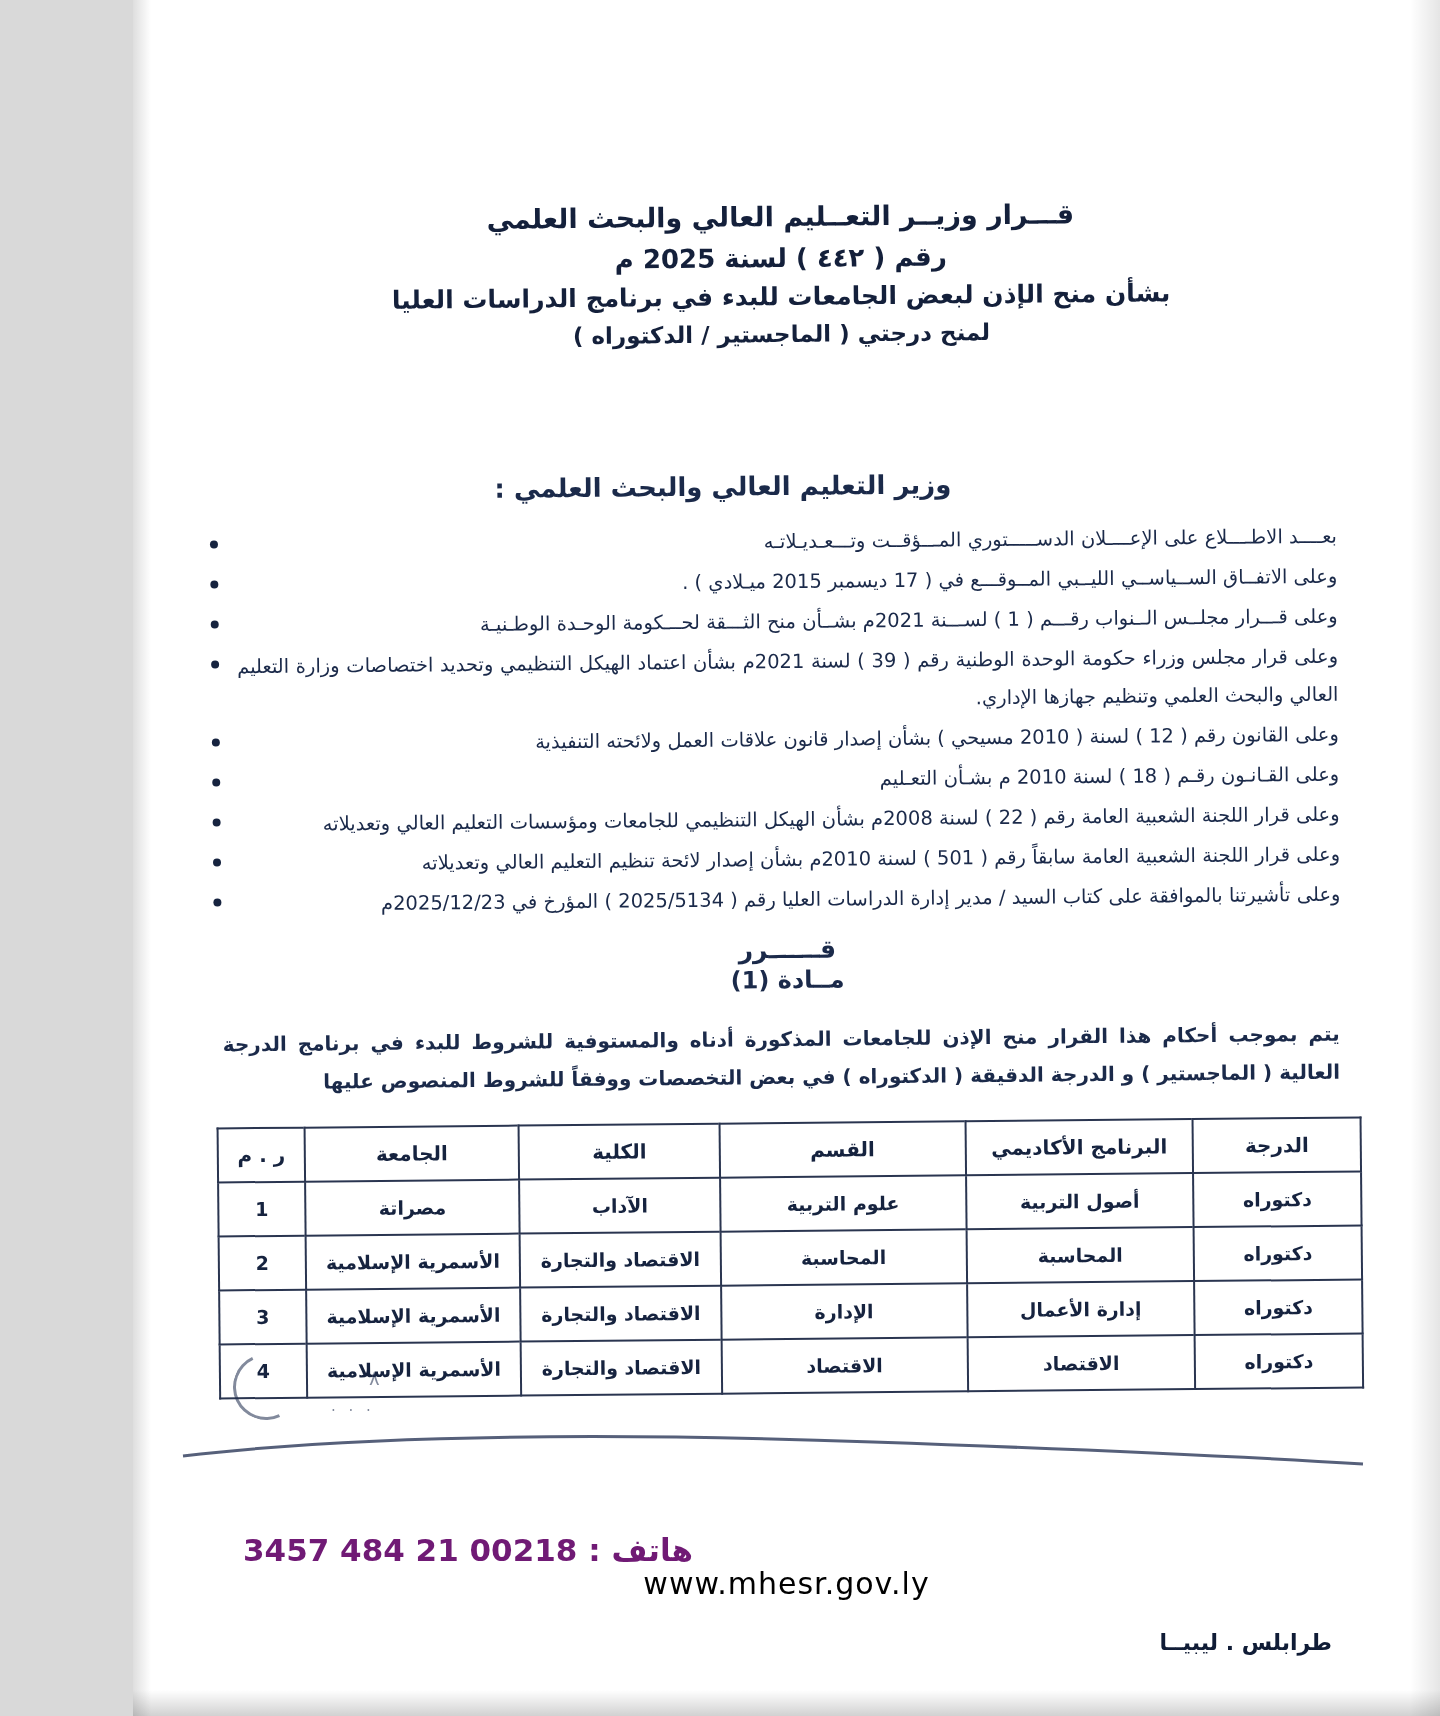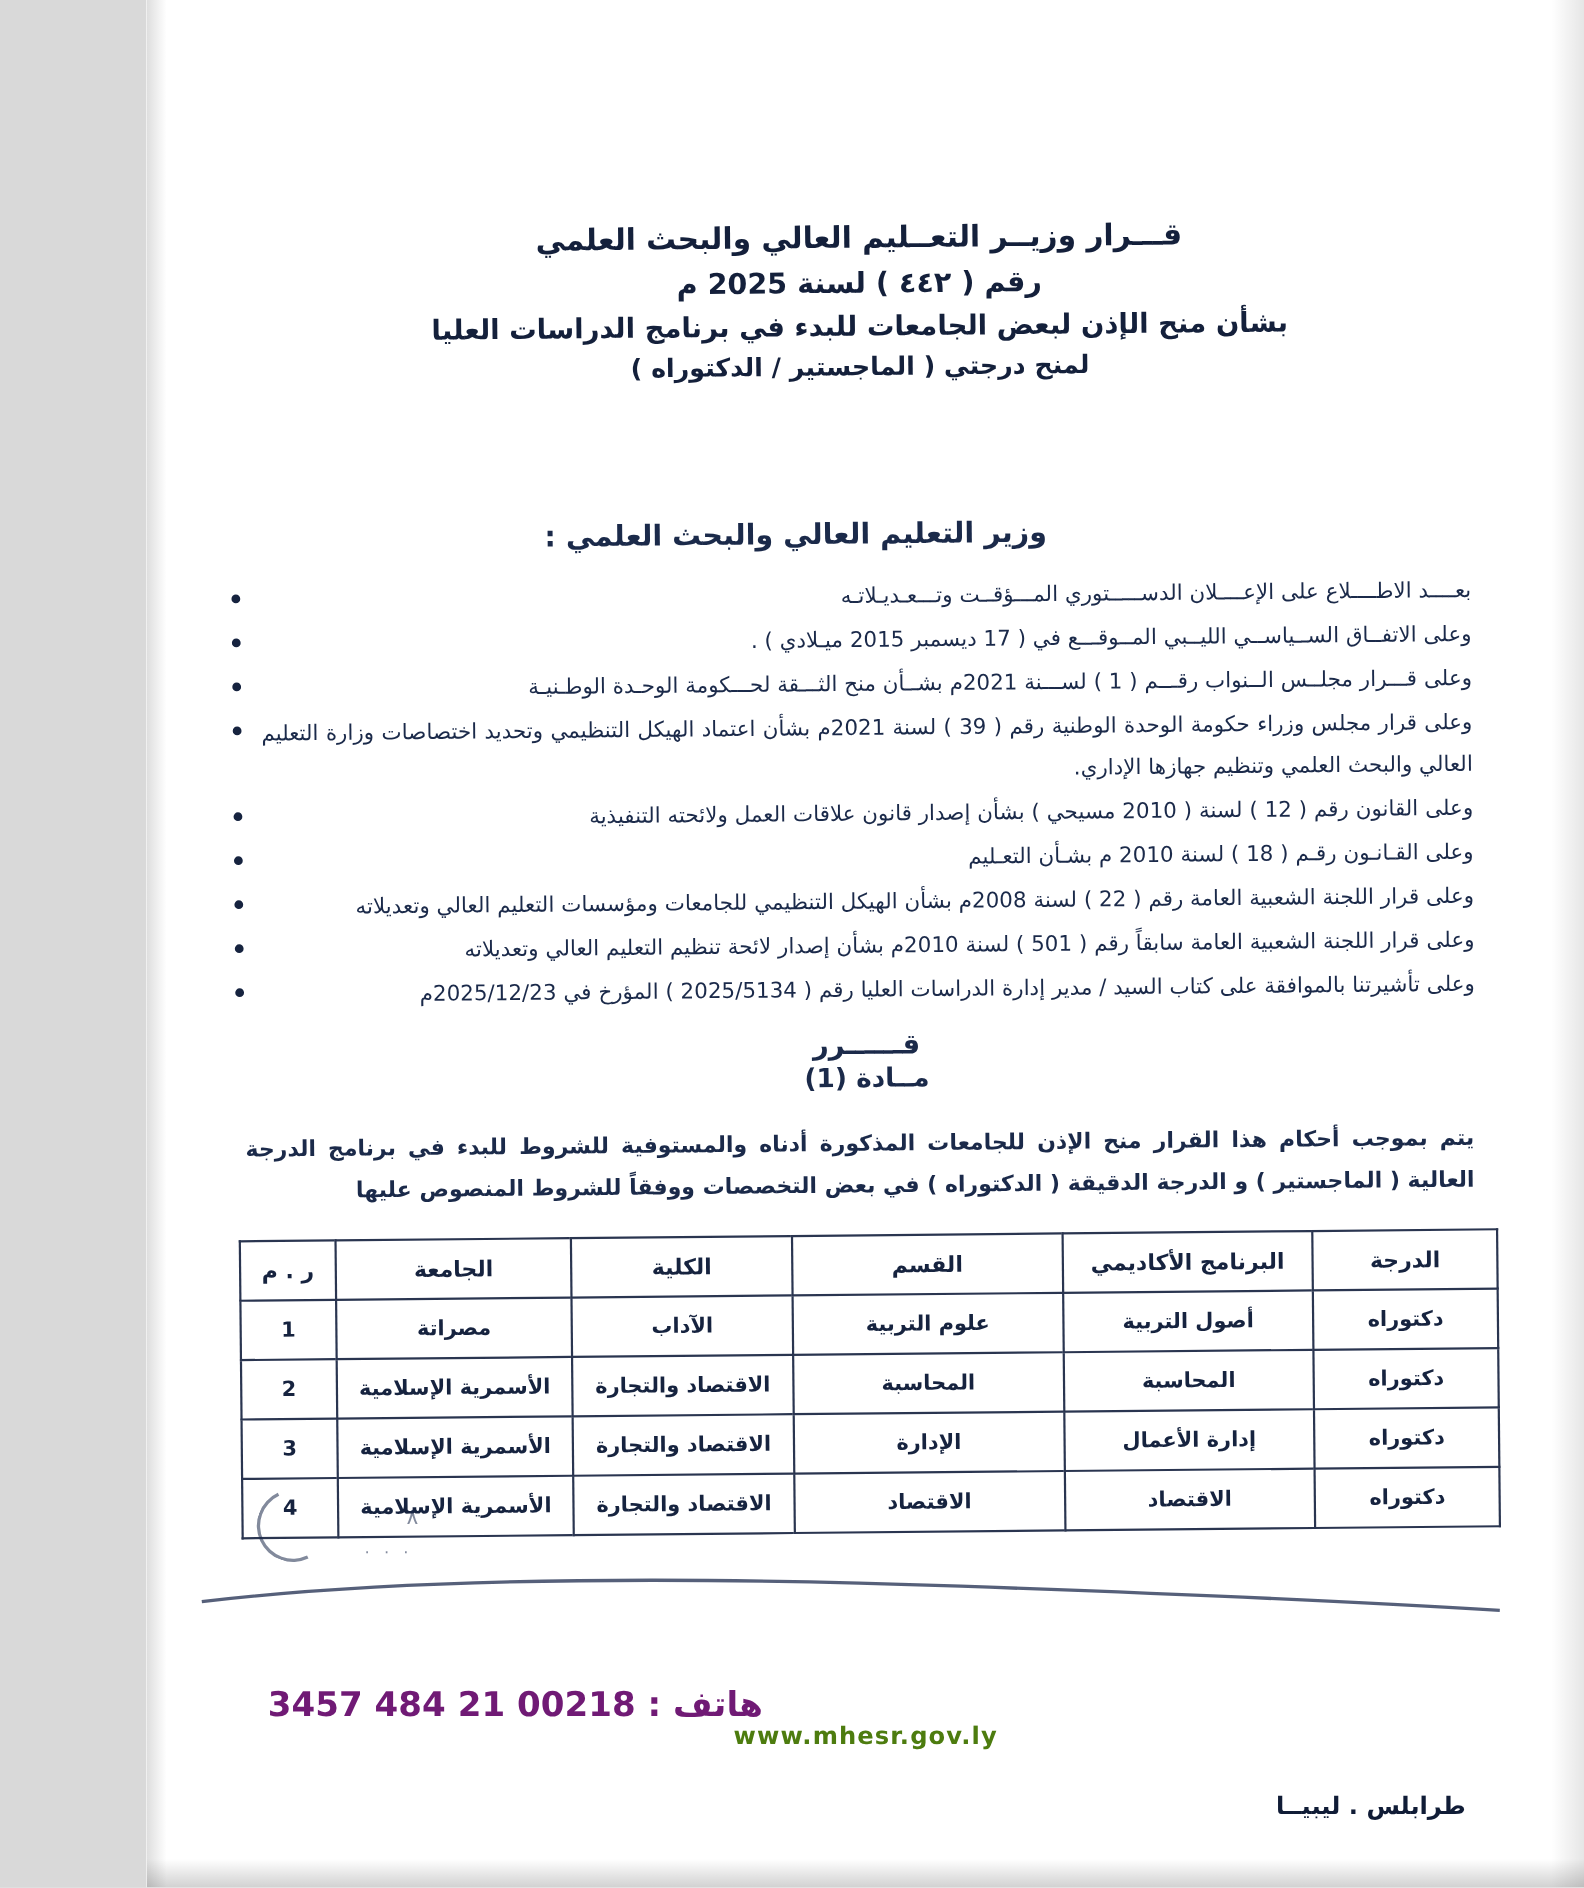--- a/index.html
+++ b/index.html
@@ -201,24 +201,24 @@
   }
   .phones .num {
     font-family: "DejaVu Sans", sans-serif;
     letter-spacing: 1px;
   }
   .website {
     position: absolute;
     left: 50%;
     transform: translateX(-50%);
     top: 48px;
-    font-size: 22px;
-    font-weight: bold;
+    font-size: 30px;
+    font-weight: normal;
     letter-spacing: 1px;
-    color: #4d7c0f;
+    color: #000000;
   }
   .city {
     position: absolute;
     right: 108px;
     top: 78px;
     font-size: 22px;
     font-weight: bold;
     letter-spacing: 2px;
     color: #101c36;
     margin-top: 34px;

